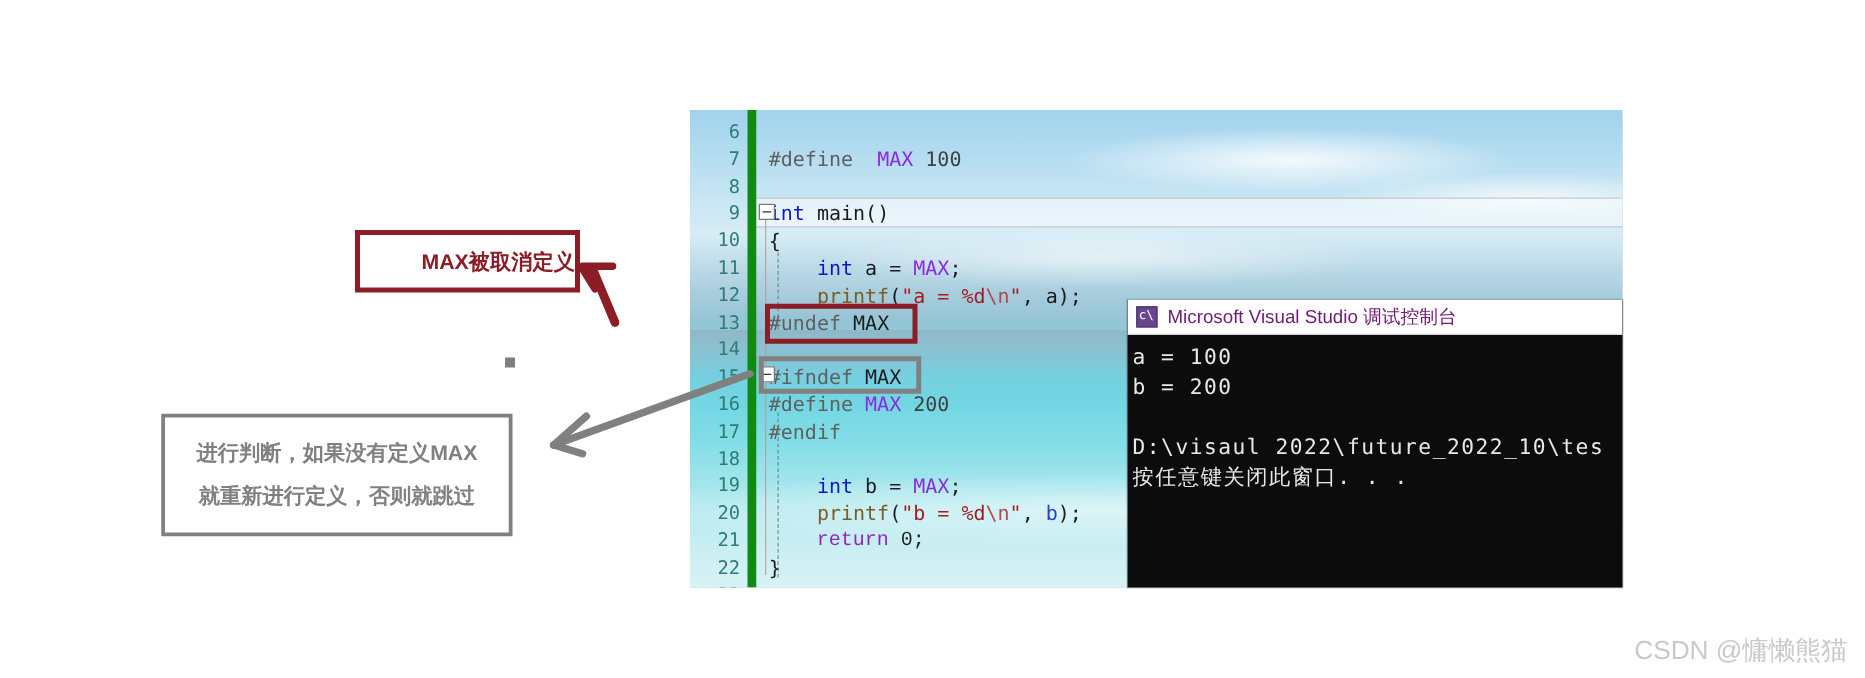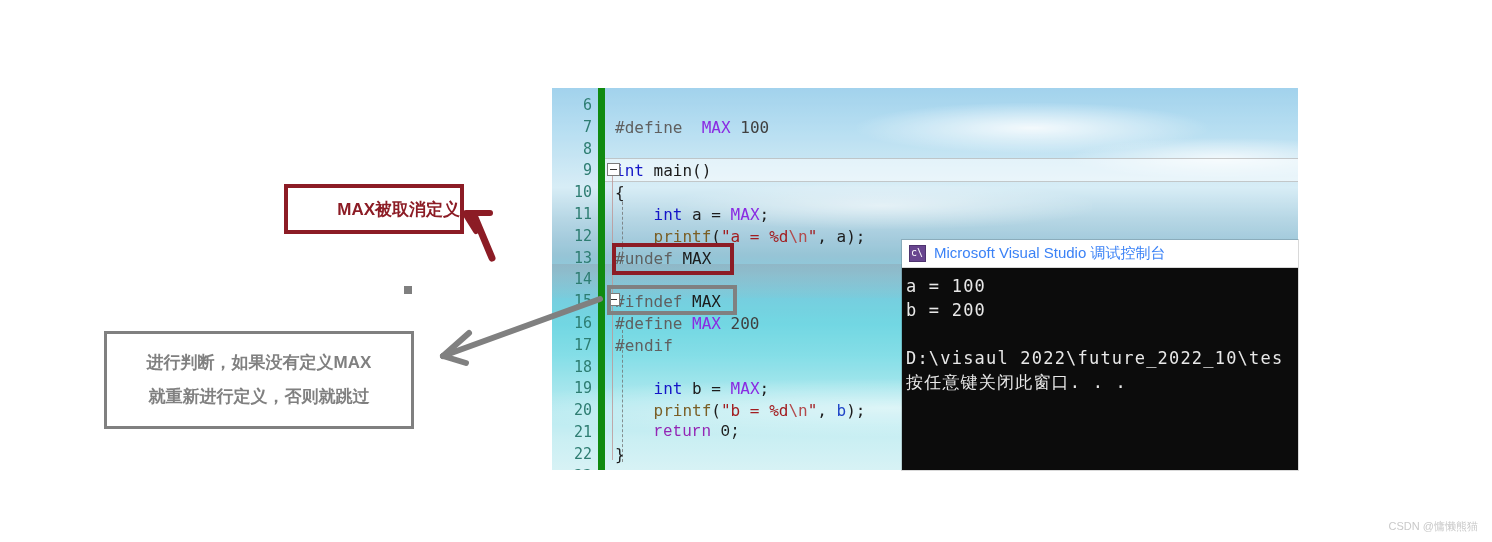--- a/index.html
+++ b/index.html
@@ -195,21 +195,21 @@
     position: absolute;
     left: 1px; top: -2px;
     color: #ffffff;
     font-family: "DejaVu Sans Mono", monospace;
     font-size: 10px;
     line-height: 17px;
   }
   #consoleTitle {
     margin-left: 8px;
     font-size: 15px;
-    color: #3b82f6;
+    color: #701a75;
     white-space: nowrap;
     font-family: "Liberation Sans", sans-serif;
   }
   #consoleBody {
     padding: 6px 0 0 4px;
     font-family: "DejaVu Sans Mono", monospace;
     font-size: 17px;
     line-height: 24px;
     color: #e8e8e8;
     white-space: pre;
@@ -232,22 +232,22 @@
     border: 4px solid #8c1c25;
     align-items: flex-end;
   }
   #callout1 .ctext {
     font-size: 17px;
     font-weight: bold;
     color: #8c1c25;
     white-space: nowrap;
   }
   #callout2 {
-    left: 104px; top: 331px;
-    width: 310px; height: 98px;
+    left: 129px; top: 331px;
+    width: 281px; height: 98px;
     border: 3px solid #808080;
     padding: 0 16px;
     align-items: center;
     text-align: center;
   }
   #callout2 .ctext {
     font-size: 17px;
     font-weight: bold;
     color: #808080;
     line-height: 34px;
@@ -286,21 +286,21 @@
     left: 404px; top: 286px;
     width: 8px; height: 8px;
     background: #7f7f7f;
     z-index: 8;
   }
 
   
   #watermark {
     position: absolute;
     right: 14px; bottom: 8px;
-    font-size: 11px;
+    font-size: 21px;
     color: #c9c9c9;
     white-space: nowrap;
     z-index: 9;
     font-family: "Liberation Sans", sans-serif;
   }
 </style>
 </head>
 <body>
 
 <div id="editor">

